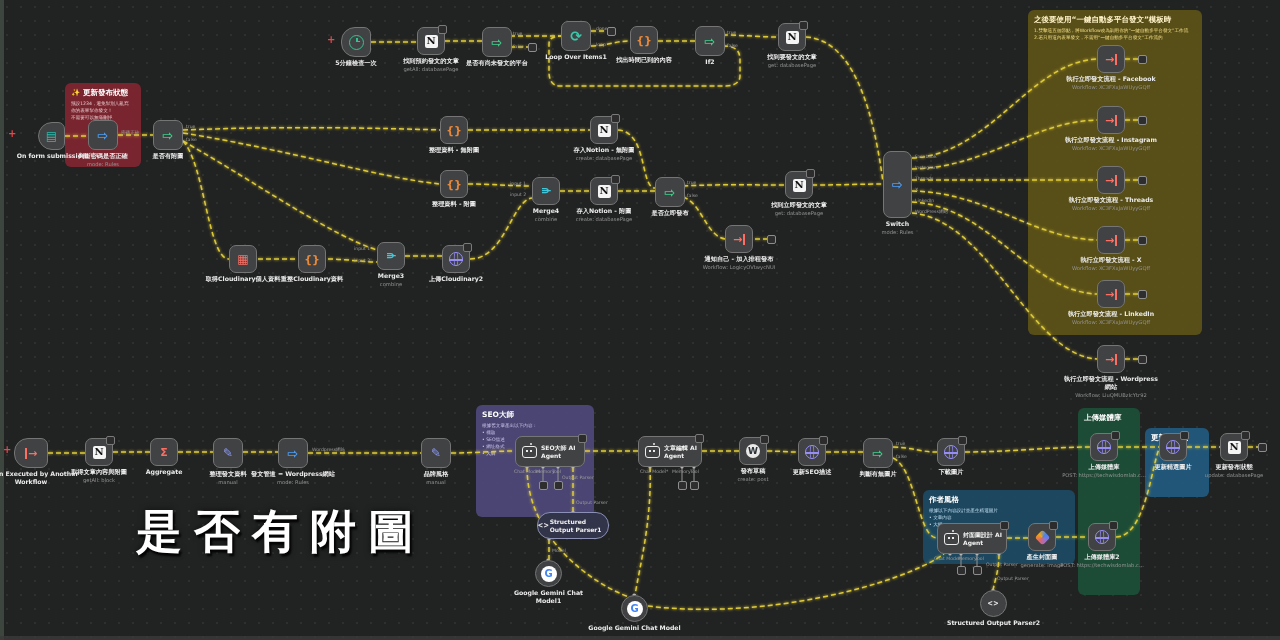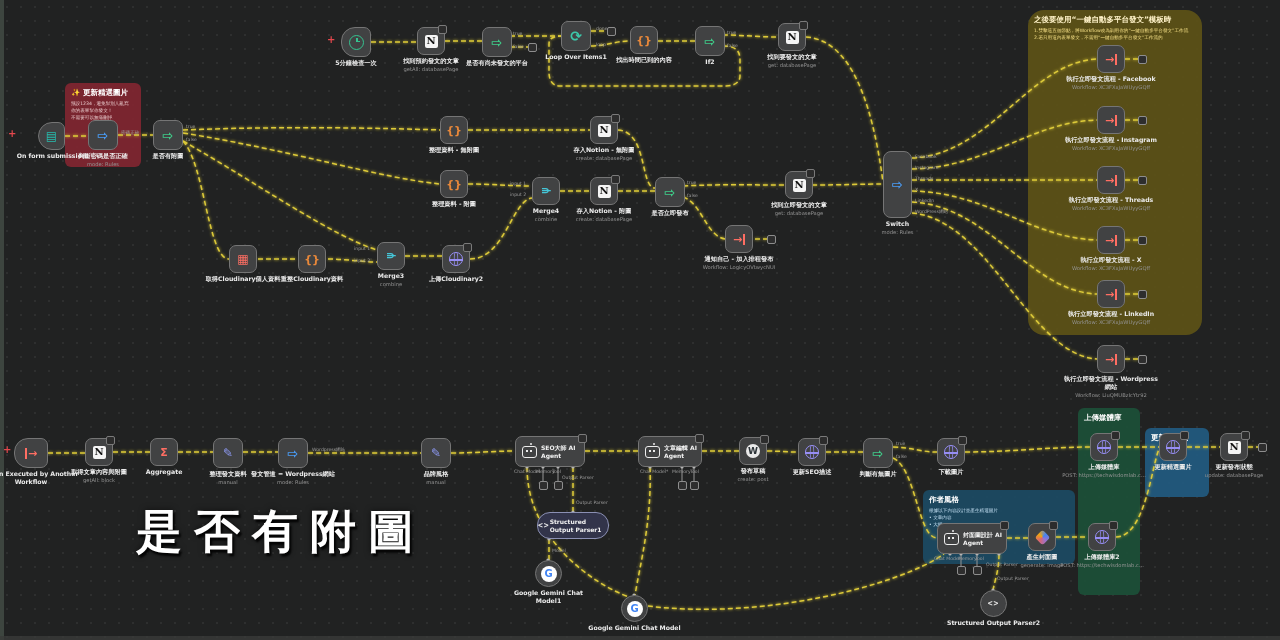--- a/index.html
+++ b/index.html
@@ -9,21 +9,21 @@
     background-size:14px 14px;
     font-family:"DejaVu Sans","Liberation Sans",sans-serif;}
   .edge-l{position:absolute;left:0;top:0;width:4px;height:640px;background:#47524a;opacity:.75;}
   .edge-b{position:absolute;left:0;top:636px;width:1280px;height:4px;background:#3a3b3a;opacity:.8;}
 
   
   .note{position:absolute;border-radius:6px;padding:5px 6px;box-sizing:border-box;z-index:1;overflow:hidden;}
   .note-title{font-size:7.5px;font-weight:bold;color:#fff;margin-bottom:3px;white-space:nowrap;}
   .note-line{font-size:4.6px;line-height:1.5;opacity:.92;}
   .note.red{background:rgba(128,38,48,.93);color:#f3dadb;}
-  .note.yellow{background:rgba(96,84,22,.88);color:#ffe98d;border-radius:16px;}
+  .note.yellow{background:rgba(96,84,22,.88);color:#ffe98d;}
   .note.yellow .note-title{color:#fff3c9;}
   .note.purple{background:rgba(78,72,122,.93);color:#d4cef4;}
   .note.blue{background:rgba(28,74,99,.93);color:#cde8fb;}
   .note.blue2{background:rgba(33,90,128,.93);color:#cde8fb;}
   .note.green{background:rgba(28,80,56,.93);color:#d3f4e1;}
 
   
   svg.wires{position:absolute;left:0;top:0;z-index:2;}
   .wire path{fill:none;stroke:#ddca39;stroke-width:1.5;stroke-dasharray:5 3;}
   .stub path{fill:none;stroke:#8d8d8d;stroke-width:1.1;}
@@ -202,29 +202,37 @@
     </g>
   </svg>
 
   <div class="edge-l"></div>
   <div class="edge-b"></div>
 
   <div class="overlay">
     <div class="ov2">是否有附圖</div>
   </div>
 <div class="note red" style="left: 65px; top: 83px; width: 76px; height: 84px;">
-      <div class="note-title">✨ 更新精選圖片</div>
+      <div class="note-title">✨ 更新發布狀態</div>
       <div class="note-line">預設1234，避免幫別人亂寫</div>
       <div class="note-line">你的表單幫你發文！</div>
       <div class="note-line">不需要可以無痛刪掉</div>
     </div>
     <div class="note yellow" style="left: 1028px; top: 10px; width: 174px; height: 325px;">
       <div class="note-title">之後要使用“一鍵自動多平台發文”模板時</div>
       <div class="note-line">1.雙擊這五個節點，將Workflow改為調用你的“一鍵自動多平台發文”工作流</div>
       <div class="note-line">2.若只用這內表單發文，不需用“一鍵自動多平台發文”工作流的</div>
+    </div>
+    <div class="note purple" style="left: 476px; top: 405px; width: 118px; height: 112px;">
+      <div class="note-title">SEO大師</div>
+      <div class="note-line">根據舊文章產出以下內容：</div>
+      <div class="note-line">• 標題</div>
+      <div class="note-line">• SEO描述</div>
+      <div class="note-line">• 網址格式</div>
+      <div class="note-line">• 大綱</div>
     </div>
     <div class="note blue" style="left: 923px; top: 490px; width: 152px; height: 74px;">
       <div class="note-title">作者風格</div>
       <div class="note-line">根據以下內容設計並產生精選圖片</div>
       <div class="note-line">• 文章內容</div>
       <div class="note-line">• 大綱</div>
     </div>
     <div class="note green" style="left: 1078px; top: 408px; width: 62px; height: 187px;">
       <div class="note-title">上傳媒體庫</div>
     </div>

